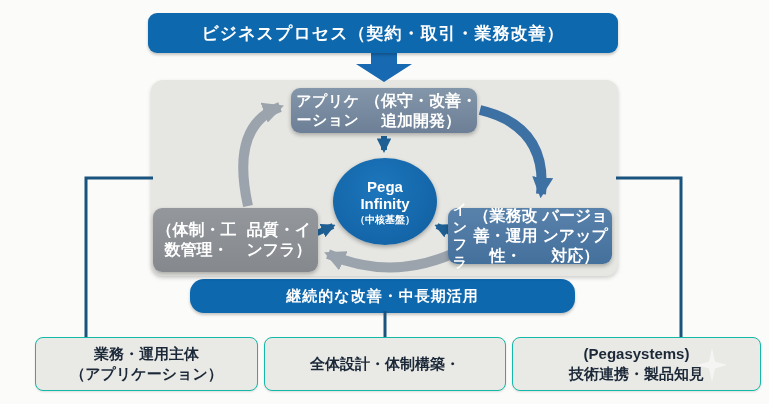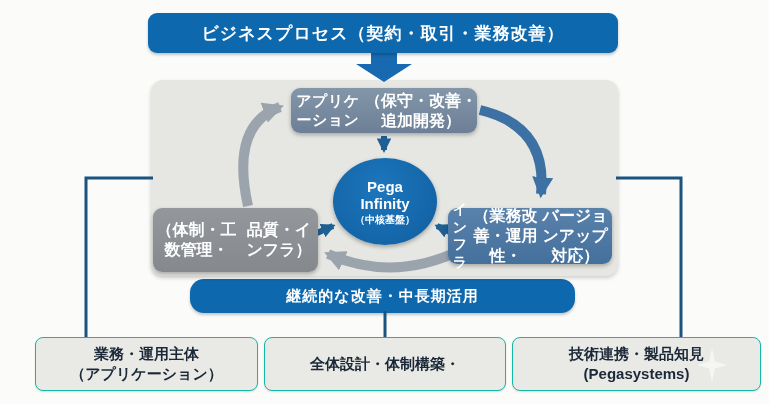--- a/index.html
+++ b/index.html
@@ -147,19 +147,19 @@
   </div>
 
   <div class="abs role role1">
     <div>業務・運用主体</div>
     <div>（アプリケーション）</div>
   </div>
   <div class="abs role role2">
     <div>全体設計・体制構築・</div>
   </div>
   <div class="abs role role3">
+    <div>(Pegasystems)</div>
     <div>技術連携・製品知見</div>
-    <div>(Pegasystems)</div>
   </div>
 
   <div class="abs sparkle"></div>
 
 </div>
 
 </body></html>

